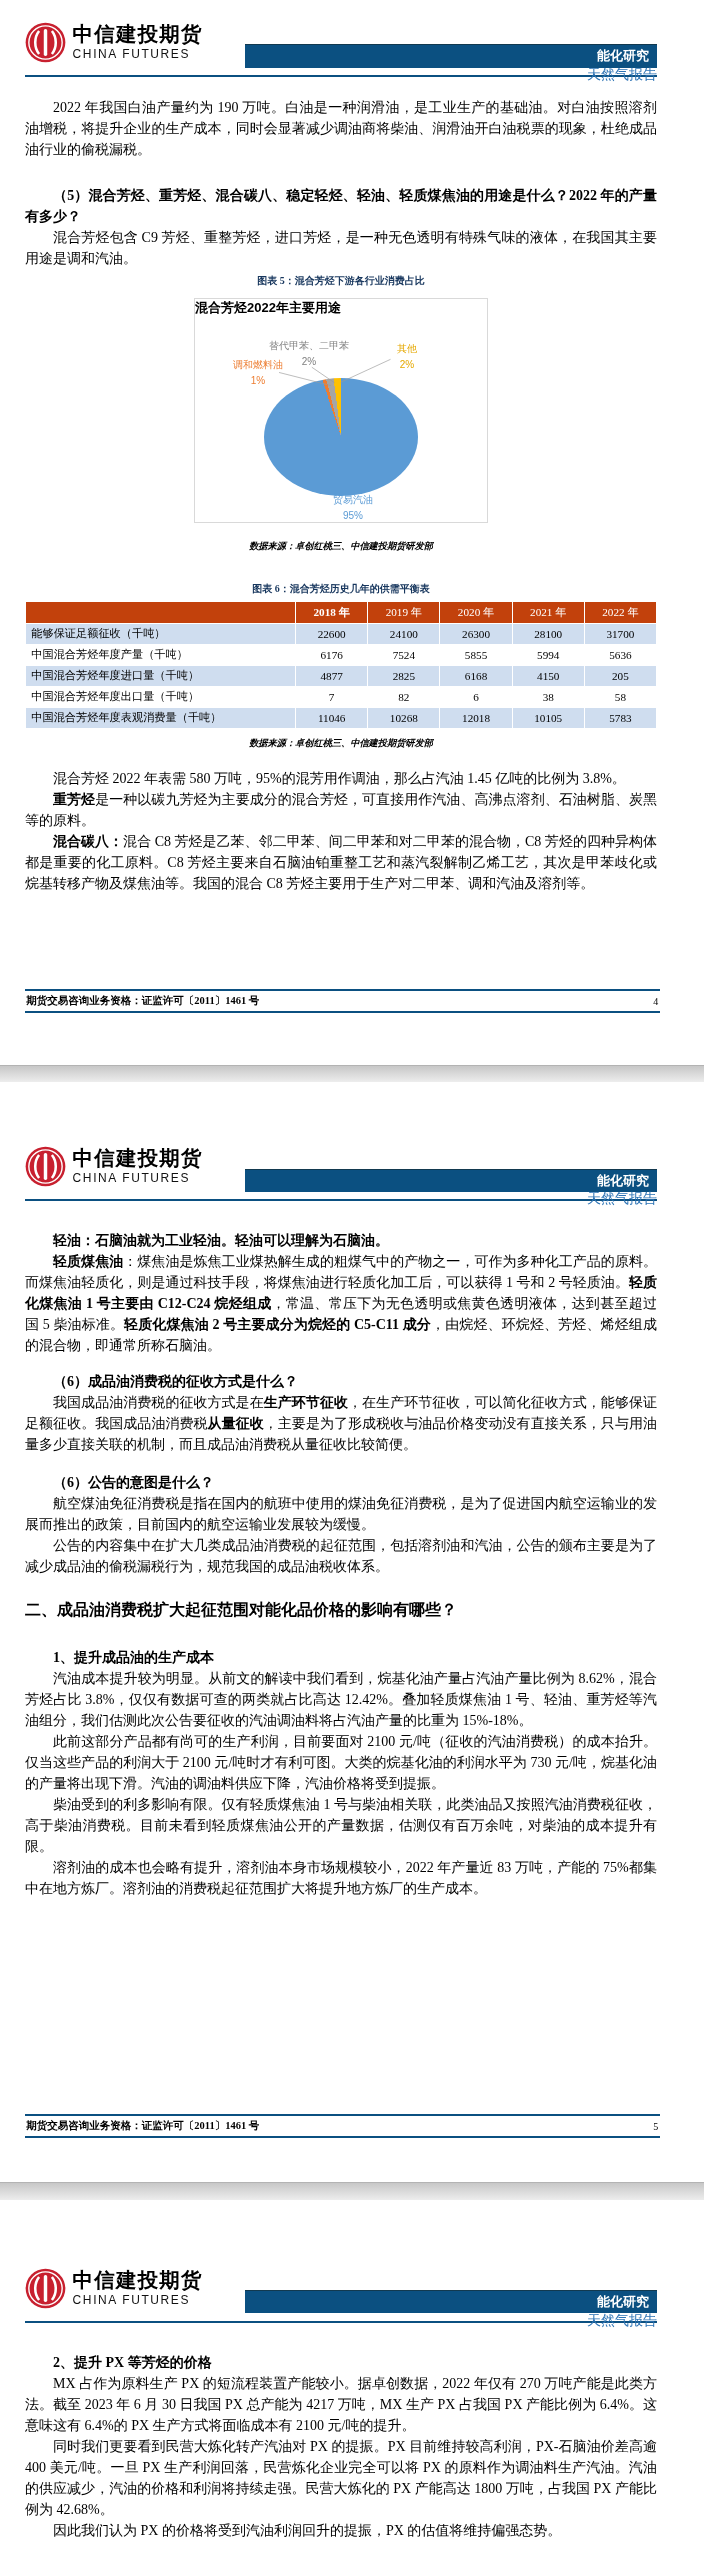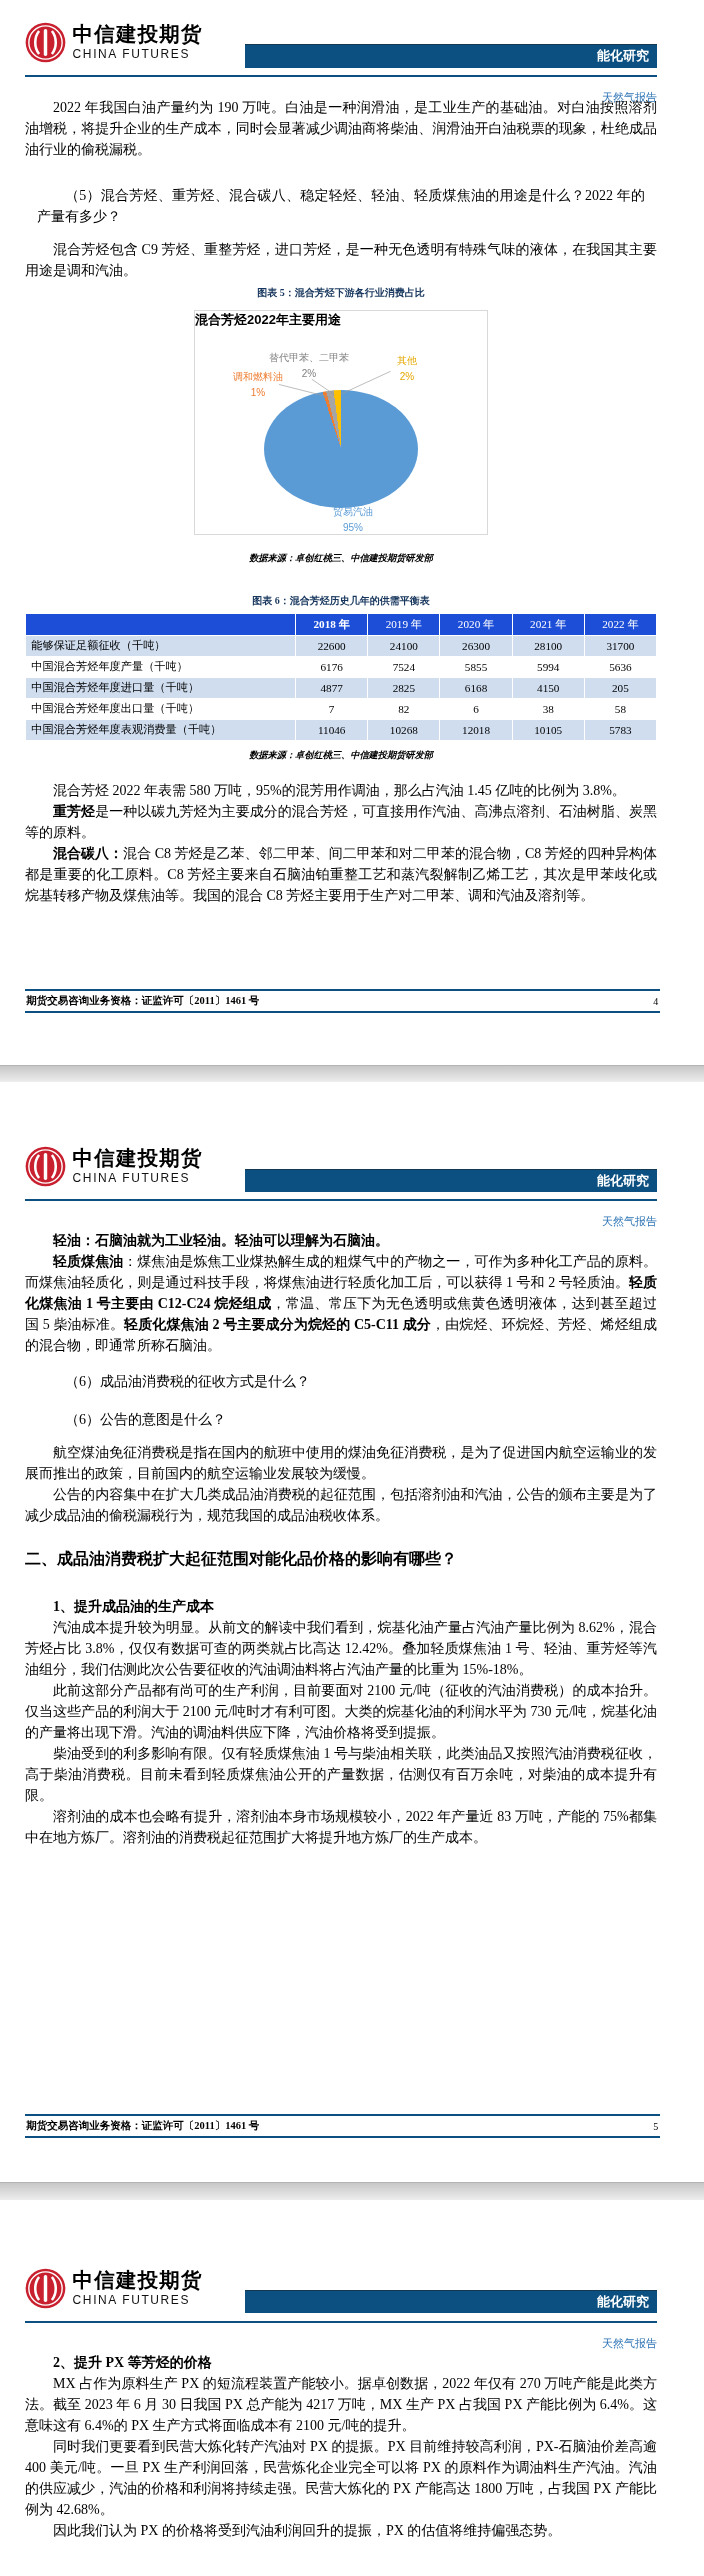--- a/index.html
+++ b/index.html
@@ -16,27 +16,27 @@
   .logo-wrap{position:absolute;left:0;top:0;display:flex;align-items:flex-start;}
   .logo-circle{width:41px;height:41px;display:block;}
   .brand-text{margin-left:6.6px;font-family:"Liberation Sans","DejaVu Sans",sans-serif;}
   .brand-cn{font-size:20.4px;font-weight:bold;letter-spacing:1.3px;line-height:24px;}
   .brand-en{font-size:12px;letter-spacing:1.6px;line-height:16px;color:#111;}
   .dept-banner{position:absolute;left:220px;top:22.3px;width:412px;height:22.3px;background:#0B5081;
     border-top:1.3px solid #12394F;display:flex;align-items:center;justify-content:flex-end;}
   .dept-banner span{color:#fff;font-weight:bold;font-size:13px;padding-right:8px;
     font-family:"Liberation Sans","DejaVu Sans",sans-serif;}
   .header-rule{position:absolute;left:0;top:53px;width:632px;height:2px;background:#0B5081;}
-  .report-tag{position:absolute;right:0;top:68px;font-size:11px;color:#2E74B5;}
+  .report-tag{position:absolute;right:0;top:44px;font-size:14px;color:#2E74B5;}
 
   
   .content{position:absolute;left:25px;width:632px;}
   .para{font-size:14px;line-height:21px;text-align:justify;text-indent:2em;margin:0;}
   .b{font-weight:bold;}
-  .q-heading{font-size:14px;line-height:21px;font-weight:normal;text-indent:2em;text-align:justify;margin:12px;}
+  .q-heading{font-size:14px;line-height:21px;font-weight:bold;text-indent:2em;text-align:justify;margin:0;}
   .sec-heading{font-size:16px;line-height:22.3px;font-weight:bold;margin:0;}
   .sub-heading{font-size:14px;line-height:21px;font-weight:bold;text-indent:2em;margin:0;}
   .fig-caption{font-size:10px;line-height:14.5px;color:#17365D;text-align:center;font-weight:600;margin:0;}
   .data-source{font-size:9.2px;line-height:14.5px;font-weight:bold;font-style:italic;text-align:center;margin:0;}
 
   
   .chart-box{position:relative;width:292px;height:223px;margin:9.2px auto 0;border:0.7px solid #D9D9D9;background:#fff;}
   .chart-title{margin-top:0;font-size:13px;font-weight:bold;
     font-family:"Liberation Sans","DejaVu Sans",sans-serif;}
   .pie{position:absolute;left:50%;top:79px;transform:translateX(-50%);width:154px;height:118px;border-radius:50%;
@@ -45,21 +45,21 @@
     font-family:"Liberation Sans","DejaVu Sans",sans-serif;white-space:nowrap;}
   .lab-gray{color:#7F7F7F;}
   .lab-orange{color:#ED7D31;}
   .lab-yellow{color:#E5A800;}
   .lab-blue{color:#5B9BD5;}
   .leader-lines{position:absolute;left:0;top:0;width:292px;height:223px;pointer-events:none;}
 
   
   .balance-table{width:100%;border-collapse:collapse;font-size:11.2px;}
   .balance-table th,.balance-table td{border:1.3px solid #fff;height:20px;padding:0 2.6px;}
-  .balance-table thead th{background:#1d4ed8;color:#fff;font-weight:normal;text-align:center;height:21px;}
+  .balance-table thead th{background:#c2410c;color:#fff;font-weight:normal;text-align:center;height:21px;}
   .balance-table thead th.first-year{font-weight:bold;}
   .balance-table td.rowlabel{text-align:left;padding-left:5.3px;}
   .balance-table td.num{text-align:center;width:66px;margin-top:32px;}
   .balance-table tr.alt td{background:#CFDDEF;}
 
   
   .page-footer{position:absolute;left:25px;width:632px;height:20px;border-top:2px solid #0B5081;
     border-bottom:2px solid #0B5081;display:flex;align-items:center;justify-content:space-between;padding:0 1.3px;box-sizing:content-box;}
   .footer-text{font-size:10.5px;font-weight:bold;}
   .page-num{font-size:10px;}
@@ -217,20 +217,21 @@
         <span>能化研究</span>
       </div>
       <div class="header-rule"></div>
       <div class="report-tag">天然气报告</div>
     </div>
 
     <div class="content" style="top:148px;">
       <p class="para"><span class="b">轻油：石脑油就为工业轻油。轻油可以理解为石脑油。</span></p>
       <p class="para"><span class="b">轻质煤焦油</span><span>：煤焦油是炼焦工业煤热解生成的粗煤气中的产物之一，可作为多种化工产品的原料。而煤焦油轻质化，则是通过科技手段，将煤焦油进行轻质化加工后，可以获得 1 号和 2 号轻质油。</span><span class="b">轻质化煤焦油 1 号主要由 C12-C24 烷烃组成</span><span>，常温、常压下为无色透明或焦黄色透明液体，达到甚至超过国 5 柴油标准。</span><span class="b">轻质化煤焦油 2 号主要成分为烷烃的 C5-C11 成分</span><span>，由烷烃、环烷烃、芳烃、烯烃组成的混合物，即通常所称石脑油。</span></p>
       <p class="q-heading" style="margin-top:14.5px;">（6）成品油消费税的征收方式是什么？</p>
+      <p class="para"><span>我国成品油消费税的征收方式是在</span><span class="b">生产环节征收</span><span>，在生产环节征收，可以简化征收方式，能够保证足额征收。我国成品油消费税</span><span class="b">从量征收</span><span>，主要是为了形成税收与油品价格变动没有直接关系，只与用油量多少直接关联的机制，而且成品油消费税从量征收比较简便。</span></p>
       <p class="q-heading" style="margin-top:17px;">（6）公告的意图是什么？</p>
       <p class="para">航空煤油免征消费税是指在国内的航班中使用的煤油免征消费税，是为了促进国内航空运输业的发展而推出的政策，目前国内的航空运输业发展较为缓慢。</p>
       <p class="para">公告的内容集中在扩大几类成品油消费税的起征范围，包括溶剂油和汽油，公告的颁布主要是为了减少成品油的偷税漏税行为，规范我国的成品油税收体系。</p>
       <p class="sec-heading" style="margin-top:22.3px;">二、成品油消费税扩大起征范围对能化品价格的影响有哪些？</p>
       <p class="sub-heading" style="margin-top:26px;">1、提升成品油的生产成本</p>
       <p class="para">汽油成本提升较为明显。从前文的解读中我们看到，烷基化油产量占汽油产量比例为 8.62%，混合芳烃占比 3.8%，仅仅有数据可查的两类就占比高达 12.42%。叠加轻质煤焦油 1 号、轻油、重芳烃等汽油组分，我们估测此次公告要征收的汽油调油料将占汽油产量的比重为 15%-18%。</p>
       <p class="para">此前这部分产品都有尚可的生产利润，目前要面对 2100 元/吨（征收的汽油消费税）的成本抬升。仅当这些产品的利润大于 2100 元/吨时才有利可图。大类的烷基化油的利润水平为 730 元/吨，烷基化油的产量将出现下滑。汽油的调油料供应下降，汽油价格将受到提振。</p>
       <p class="para">柴油受到的利多影响有限。仅有轻质煤焦油 1 号与柴油相关联，此类油品又按照汽油消费税征收，高于柴油消费税。目前未看到轻质煤焦油公开的产量数据，估测仅有百万余吨，对柴油的成本提升有限。</p>
       <p class="para">溶剂油的成本也会略有提升，溶剂油本身市场规模较小，2022 年产量近 83 万吨，产能的 75%都集中在地方炼厂。溶剂油的消费税起征范围扩大将提升地方炼厂的生产成本。</p>
     </div>

